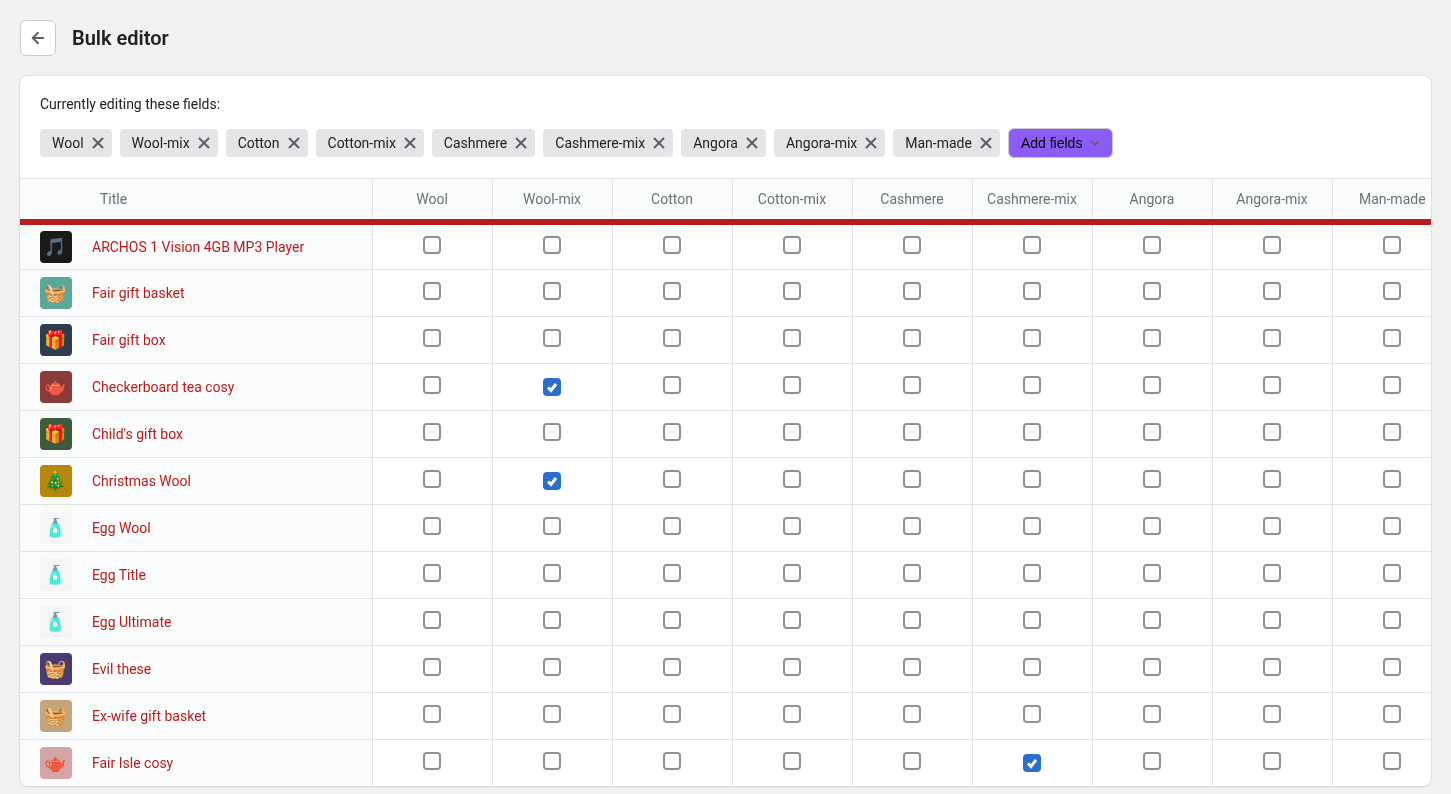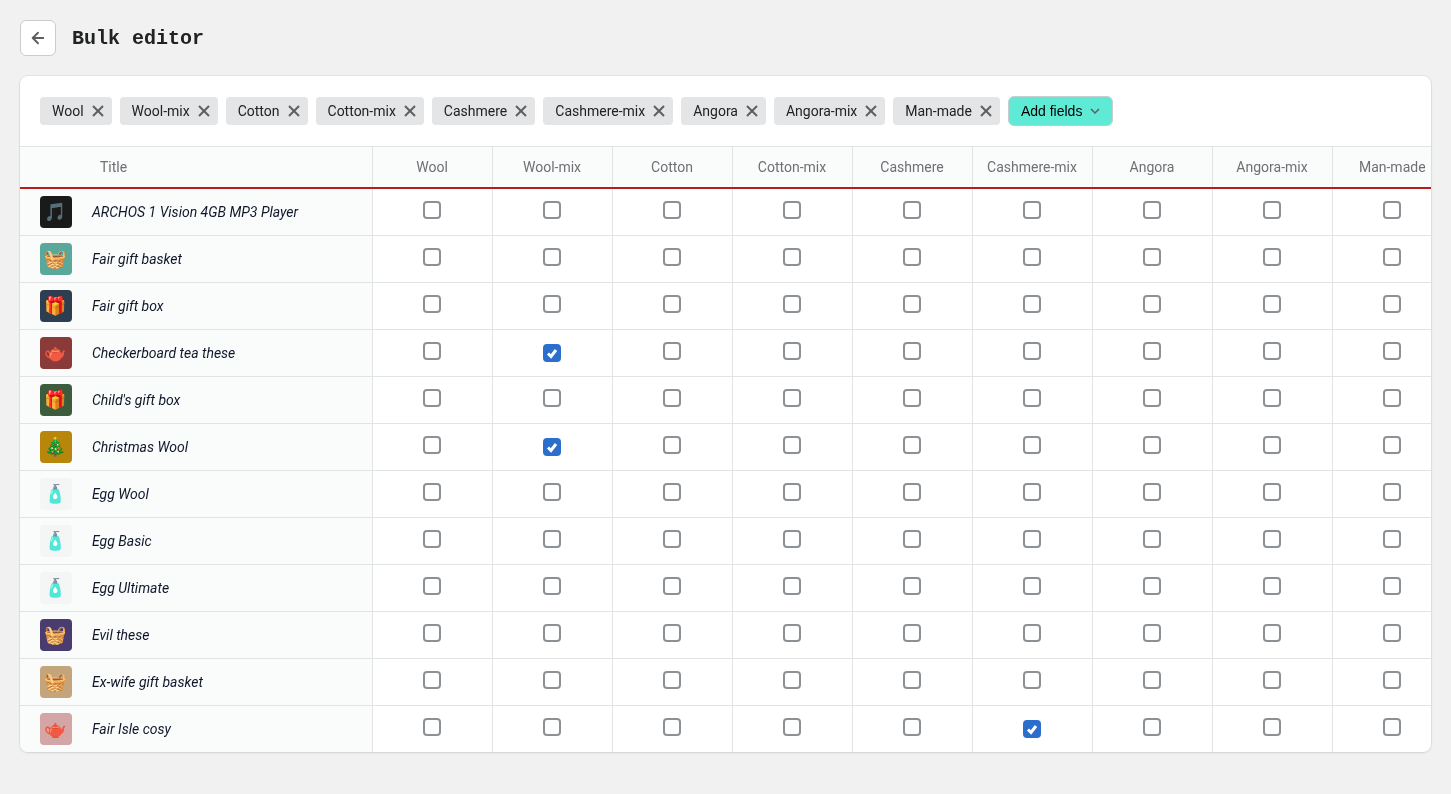--- a/index.html
+++ b/index.html
@@ -26,21 +26,20 @@
       border-radius: 6px;
       display: flex;
       align-items: center;
       justify-content: center;
       cursor: pointer;
     }
     .back-btn svg { width: 18px; height: 18px; }
     .page-title {
       font-size: 20px;
       font-weight: 600;
-      font-family: Liberation Mono, monospace;
     }
     .card {
       background: #fff;
       border-radius: 8px;
       box-shadow: 0 0 0 1px rgba(0,0,0,0.05), 0 1px 3px rgba(0,0,0,0.08);
       overflow: hidden;
     }
     .card-inner {
       padding: 20px 20px 0 20px;
     }
@@ -70,37 +69,37 @@
       cursor: pointer;
       display: inline-flex;
       align-items: center;
       justify-content: center;
     }
     .tag-close svg { width: 12px; height: 12px; stroke: #5c5f62; stroke-width: 2; }
     .add-fields-btn {
       display: inline-flex;
       align-items: center;
       gap: 8px;
-      background: #5eead4;
+      background: #8b5cf6;
       border: 1px solid #c9cccf;
       border-radius: 6px;
       padding: 6px 12px;
       font-size: 14px;
       cursor: pointer;
     }
     .add-fields-btn svg { width: 10px; height: 10px; }
     table {
       width: 100%;
       border-collapse: collapse;
       table-layout: fixed;
     }
     thead th {
       background: #fafbfb;
       border-top: 1px solid #e1e3e5;
-      border-bottom: 2px solid #b91c1c;
+      border-bottom: 6px solid #b91c1c;
       padding: 12px 8px;
       font-weight: 400;
       font-size: 14px;
       color: #6d7175;
       text-align: center;
     }
     thead th.title-col {
       text-align: left;
       padding-left: 80px;
       width: 352px;
@@ -132,22 +131,21 @@
       height: 32px;
       border-radius: 4px;
       flex-shrink: 0;
       display: flex;
       align-items: center;
       justify-content: center;
       font-size: 18px;
     }
     .product-title {
       font-size: 14px;
-      color: #0f172a;
-      font-style: italic;
+      color: #b91c1c;
     }
     tbody td.field-cell {
       border-left: 1px solid #e1e3e5;
     }
     .checkbox {
       width: 18px;
       height: 18px;
       border: 2px solid #8c9196;
       border-radius: 4px;
       display: inline-flex;
@@ -177,20 +175,21 @@
       <svg viewBox="0 0 24 24" fill="none" stroke="#5c5f62" stroke-width="2.5" stroke-linecap="round" stroke-linejoin="round">
           <line x1="19" y1="12" x2="5" y2="12"></line>
           <polyline points="12 19 5 12 12 5"></polyline>
         </svg>
     </button>
     <h1 class="page-title">Bulk editor</h1>
   </div>
 
   <div class="card">
     <div class="card-inner">
+      <div class="editing-label">Currently editing these fields:</div>
       <div class="tags" id="tags-container">
           <span class="tag">
             <span>Wool</span>
             <span class="tag-close">
               <svg viewBox="0 0 12 12">
                 <line x1="1" y1="1" x2="11" y2="11"></line>
                 <line x1="11" y1="1" x2="1" y2="11"></line>
               </svg>
             </span>
           </span>
@@ -338,21 +337,21 @@
             <td class="field-cell"><span class="checkbox"></span></td>
             <td class="field-cell"><span class="checkbox"></span></td>
             <td class="field-cell"><span class="checkbox"></span></td>
             <td class="field-cell"><span class="checkbox"></span></td>
             <td class="field-cell"><span class="checkbox"></span></td>
           </tr>
           <tr>
             <td class="title-cell">
               <div class="title-cell-inner">
                 <div class="thumb" style="background: rgb(139, 58, 58);">🫖</div>
-                <span class="product-title">Checkerboard tea these</span>
+                <span class="product-title">Checkerboard tea cosy</span>
               </div>
             </td>
             <td class="field-cell"><span class="checkbox"></span></td>
             <td class="field-cell"><span class="checkbox checked">
                 <svg viewBox="0 0 12 12">
                   <polyline points="2 6.5 5 9.5 10 3"></polyline>
                 </svg>
               </span></td>
             <td class="field-cell"><span class="checkbox"></span></td>
             <td class="field-cell"><span class="checkbox"></span></td>
@@ -414,21 +413,21 @@
             <td class="field-cell"><span class="checkbox"></span></td>
             <td class="field-cell"><span class="checkbox"></span></td>
             <td class="field-cell"><span class="checkbox"></span></td>
             <td class="field-cell"><span class="checkbox"></span></td>
             <td class="field-cell"><span class="checkbox"></span></td>
           </tr>
           <tr>
             <td class="title-cell">
               <div class="title-cell-inner">
                 <div class="thumb" style="background: rgb(245, 245, 245);">🧴</div>
-                <span class="product-title">Egg Basic</span>
+                <span class="product-title">Egg Title</span>
               </div>
             </td>
             <td class="field-cell"><span class="checkbox"></span></td>
             <td class="field-cell"><span class="checkbox"></span></td>
             <td class="field-cell"><span class="checkbox"></span></td>
             <td class="field-cell"><span class="checkbox"></span></td>
             <td class="field-cell"><span class="checkbox"></span></td>
             <td class="field-cell"><span class="checkbox"></span></td>
             <td class="field-cell"><span class="checkbox"></span></td>
             <td class="field-cell"><span class="checkbox"></span></td>

